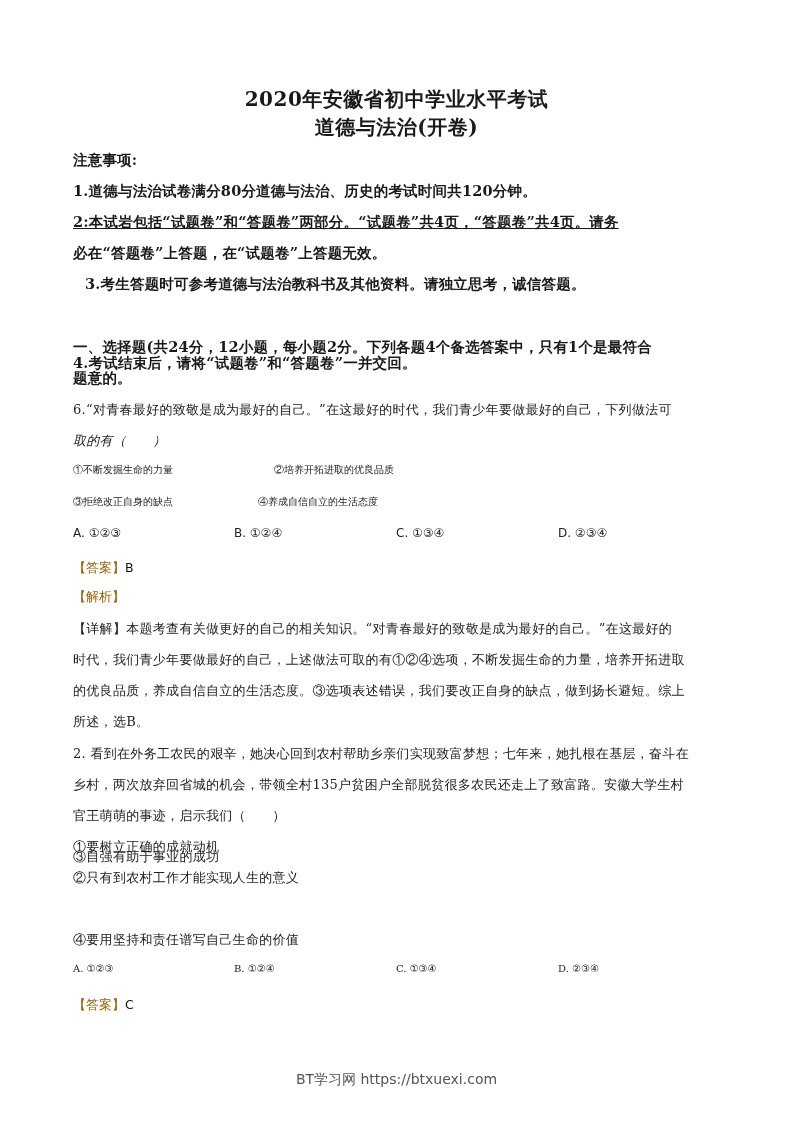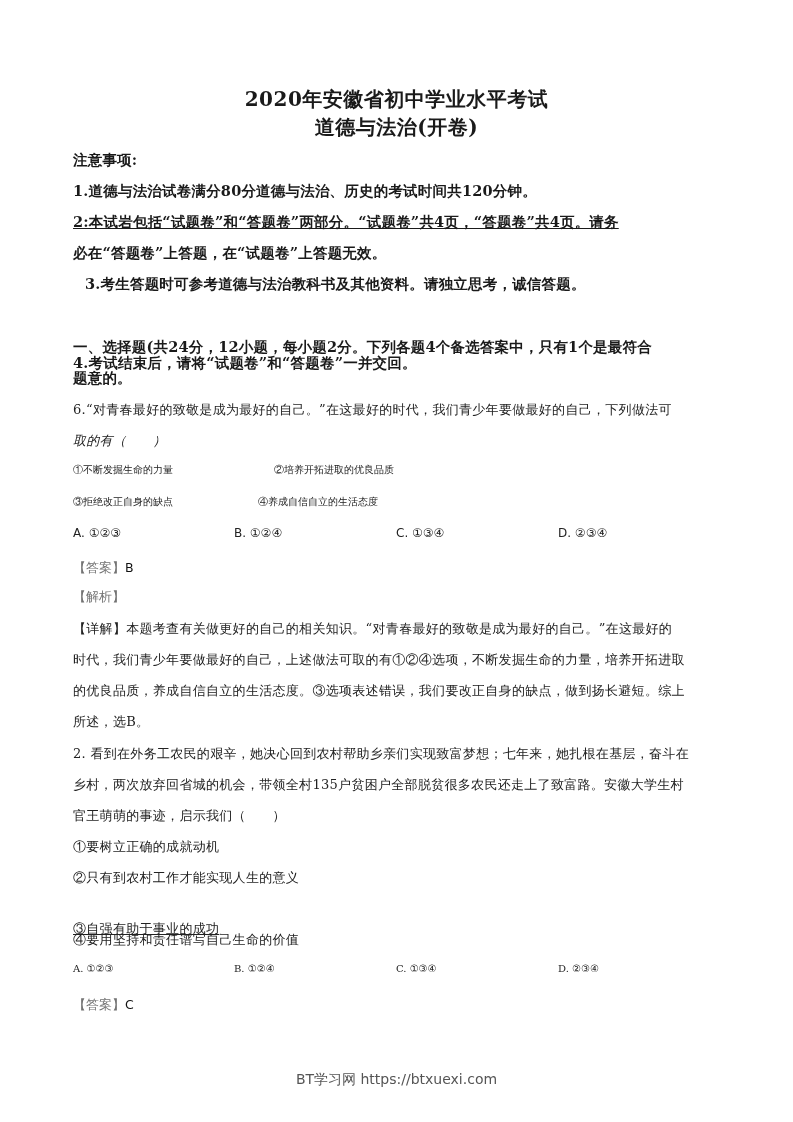--- a/index.html
+++ b/index.html
@@ -4,21 +4,21 @@
 <style>
   html, body { margin: 0; padding: 0; background: #ffffff; }
   body { width: 793px; height: 1122px; position: relative; overflow: hidden;
          font-family: "DejaVu Serif", "Liberation Serif", serif; color: #1a1a1a; }
   .page { position: absolute; left: 0; top: 0; width: 793px; height: 1122px; }
   .title { position: absolute; left: 0; width: 793px; text-align: center;
            font-weight: bold; font-size: 20px; letter-spacing: 0.5px; }
   .line { position: absolute; left: 73px; white-space: nowrap; }
   .bold { font-weight: bold; font-size: 14.5px; letter-spacing: 0.2px; }
   .norm { font-size: 13px; color: #222; letter-spacing: 0.3px; }
-  .label { color: #737373; font-size: 13px; }
+  .label { color: #a16207; font-size: 13px; }
   .label-after { color: #111; font-family: "DejaVu Sans", sans-serif; font-size: 12.5px; }
   .opt { position: absolute; white-space: nowrap; font-size: 10px; color: #222; }
   .opt-sans { font-family: "DejaVu Sans", sans-serif; font-size: 12px; }
   .footer { position: absolute; left: 0; width: 793px; top: 1071px; text-align: center;
             font-family: "DejaVu Sans", sans-serif; font-size: 14px; color: #555; }
 </style>
 </head>
 <body>
 
 <div class="page">
@@ -54,21 +54,21 @@
   <div class="line norm" style="top:620px;">【详解】本题考查有关做更好的自己的相关知识。“对青春最好的致敬是成为最好的自己。”在这最好的</div>
   <div class="line norm" style="top:651px;">时代，我们青少年要做最好的自己，上述做法可取的有①②④选项，不断发掘生命的力量，培养开拓进取</div>
   <div class="line norm" style="top:682px;">的优良品质，养成自信自立的生活态度。③选项表述错误，我们要改正自身的缺点，做到扬长避短。综上</div>
   <div class="line norm" style="top:713px;">所述，选B。</div>
 
   <div class="line norm" style="top:745px;">2. 看到在外务工农民的艰辛，她决心回到农村帮助乡亲们实现致富梦想；七年来，她扎根在基层，奋斗在</div>
   <div class="line norm" style="top:776px;">乡村，两次放弃回省城的机会，带领全村135户贫困户全部脱贫很多农民还走上了致富路。安徽大学生村</div>
   <div class="line norm" style="top:807px;">官王萌萌的事迹，启示我们（　　）</div>
   <div class="line norm" style="top:838px;">①要树立正确的成就动机</div>
   <div class="line norm" style="top:869px;">②只有到农村工作才能实现人生的意义</div>
-  <div class="line norm" style="top:920px;text-decoration:underline;">③自强有助于事业的成功</div>
+  <div class="line norm" style="top:848px;">③自强有助于事业的成功</div>
   <div class="line norm" style="top:931px;">④要用坚持和责任谱写自己生命的价值</div>
   <div class="opt" style="left:73px; top:963px;">A.  ①②③</div>
   <div class="opt" style="left:234px; top:963px;">B.  ①②④</div>
   <div class="opt" style="left:396px; top:963px;">C.  ①③④</div>
   <div class="opt" style="left:558px; top:963px;">D.  ②③④</div>
 
   <div class="line" style="top:994px;">
     <span class="label">【答案】</span><span class="label-after">C</span>
   </div>
 

